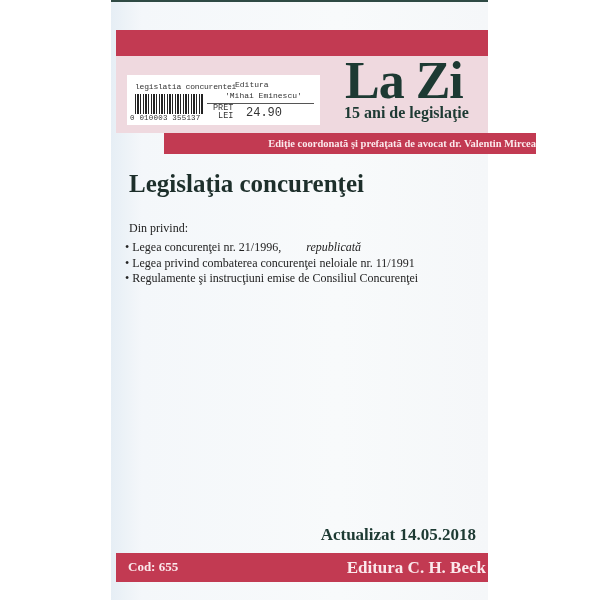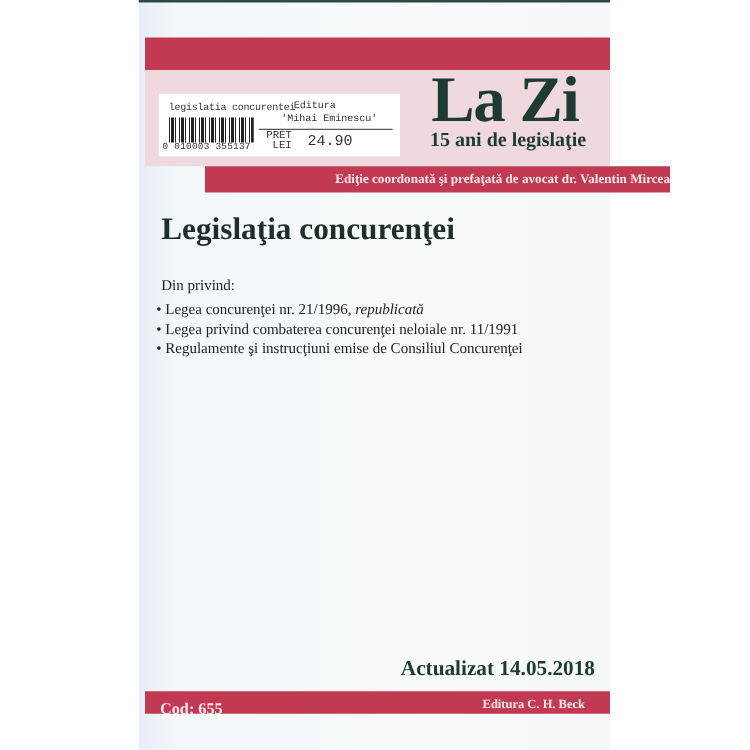--- a/index.html
+++ b/index.html
@@ -18,25 +18,25 @@
   .sticker .rule { position:absolute; left:80px; top:28px; width:107px; height:1px; background:#555; }
   .sticker .pret { position:absolute; left:86px; top:29px; font-size:8.5px; line-height:8px; text-align:right; }
   .sticker .price { position:absolute; left:119px; top:31px; font-size:12px;text-align:center; }
   .lazi { position:absolute; left:234px; top:53px; font-size:52px; font-weight:bold; color:#1d3a33; letter-spacing:-1px; line-height:56px; }
   .lazi-sub { position:absolute; left:233px; top:104px; font-size:16px; font-weight:bold; color:#1d3a33; }
   .title { position:absolute; left:18px; top:170px; font-size:25px; font-weight:bold; color:#1d2f2b; }
   .contents-label { position:absolute; left:18px; top:221px; font-size:12px; color:#222; }
   .contents-list { position:absolute; left:14px; top:240px; margin:0; padding:0; list-style:none; font-size:12px; color:#222; }
   .contents-list li { height:15.5px; line-height:15.5px; }
   .contents-list li::before { content:"• "; }
-  .contents-list i { font-style:italic; }
+  .contents-list i { font-style:italic;margin-left:22px; }
   .updated { position:absolute; right:12px; top:525px; font-size:17px; font-weight:bold; color:#1d3a33;margin-left:44px; }
-  .band-bottom { position:absolute; left:5px; top:553px; width:372px; height:18px; background:#c23a52; color:#fbe9ec; font-weight:bold; }
+  .band-bottom { position:absolute; left:5px; top:553px; width:372px; height:29px; background:#c23a52; color:#fbe9ec; font-weight:bold; }
   .band-bottom .code { position:absolute; left:12px; top:6px; font-size:13px; }
-  .band-bottom .publisher { position:absolute; right:20px; top:5px; font-size:10px; }
+  .band-bottom .publisher { position:absolute; right:2px; top:5px; font-size:17px; }
 </style>
 </head>
 <body>
 
 <div class="cover">
   <div class="cover-topline"></div>
   <div class="band-top"></div>
   <div class="band-pink">
   </div>
 

